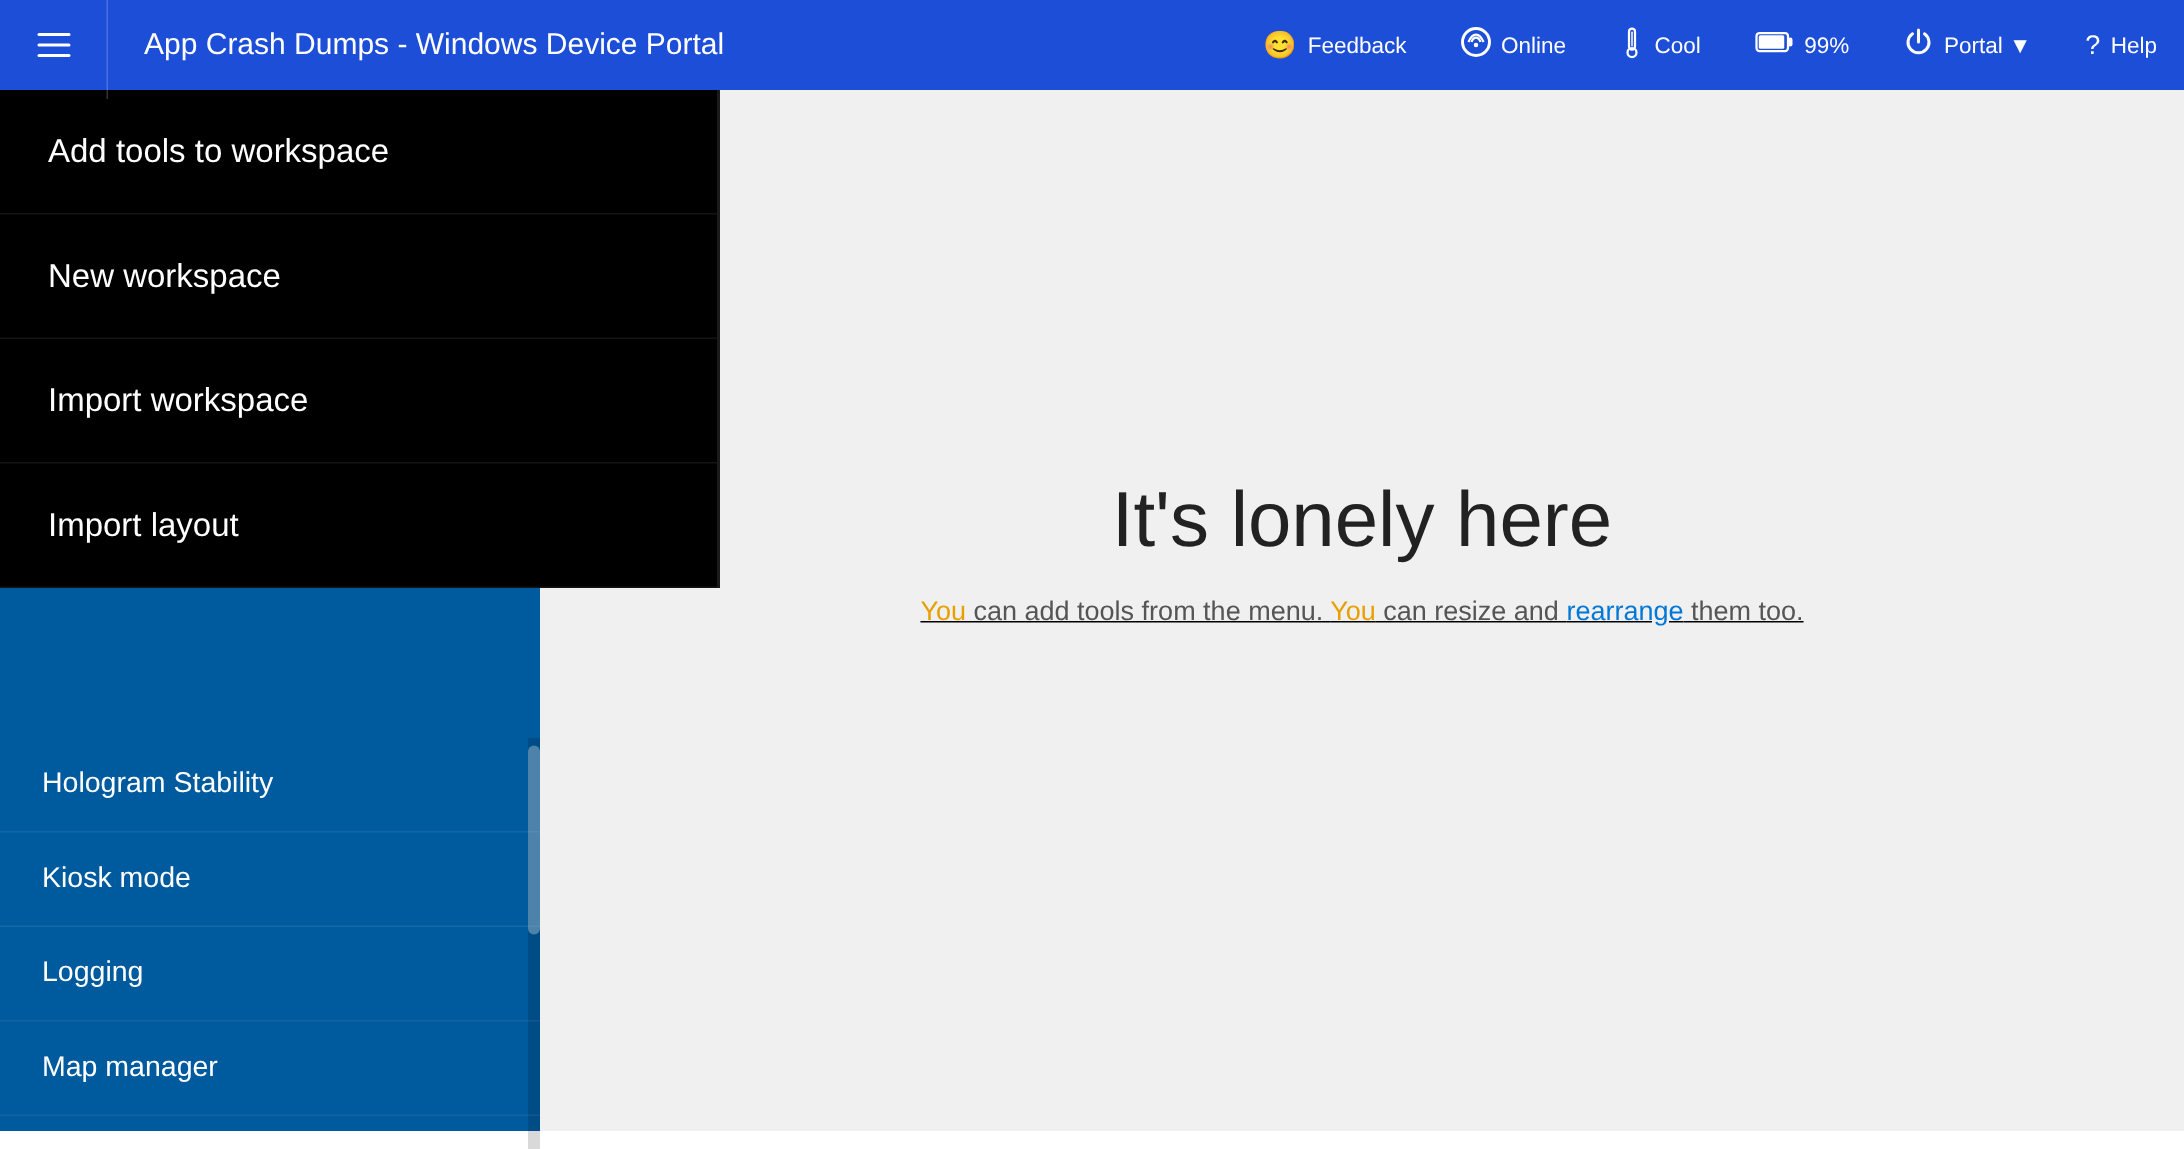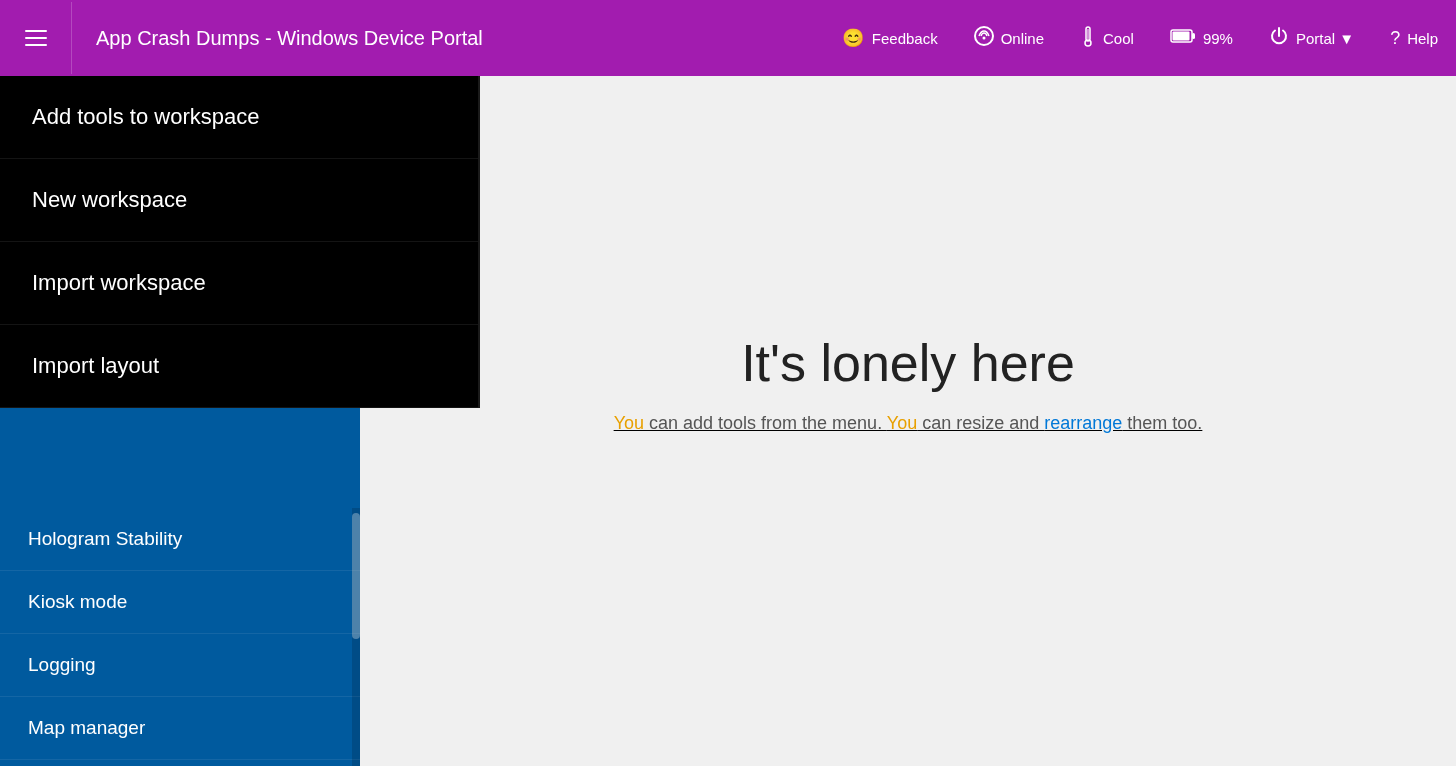--- a/index.html
+++ b/index.html
@@ -2,22 +2,22 @@
 <html><head>
   <meta charset="utf-8">
   <style>
     * { margin: 0; padding: 0; box-sizing: border-box; }
     body { width: 1456px; height: 766px; overflow: hidden; font-family: 'Segoe UI', Arial, sans-serif; }
 
     
     #header {
       display: flex;
       align-items: center;
-      background: #a21caf;
-      height: 76px;
+      background: #1d4ed8;
+      height: 60px;
       color: white;
       padding: 0 0 0 0;
       position: relative;
       z-index: 100;
     }
     #hamburger-btn {
       width: 72px;
       height: 72px;
       display: flex;
       align-items: center;

